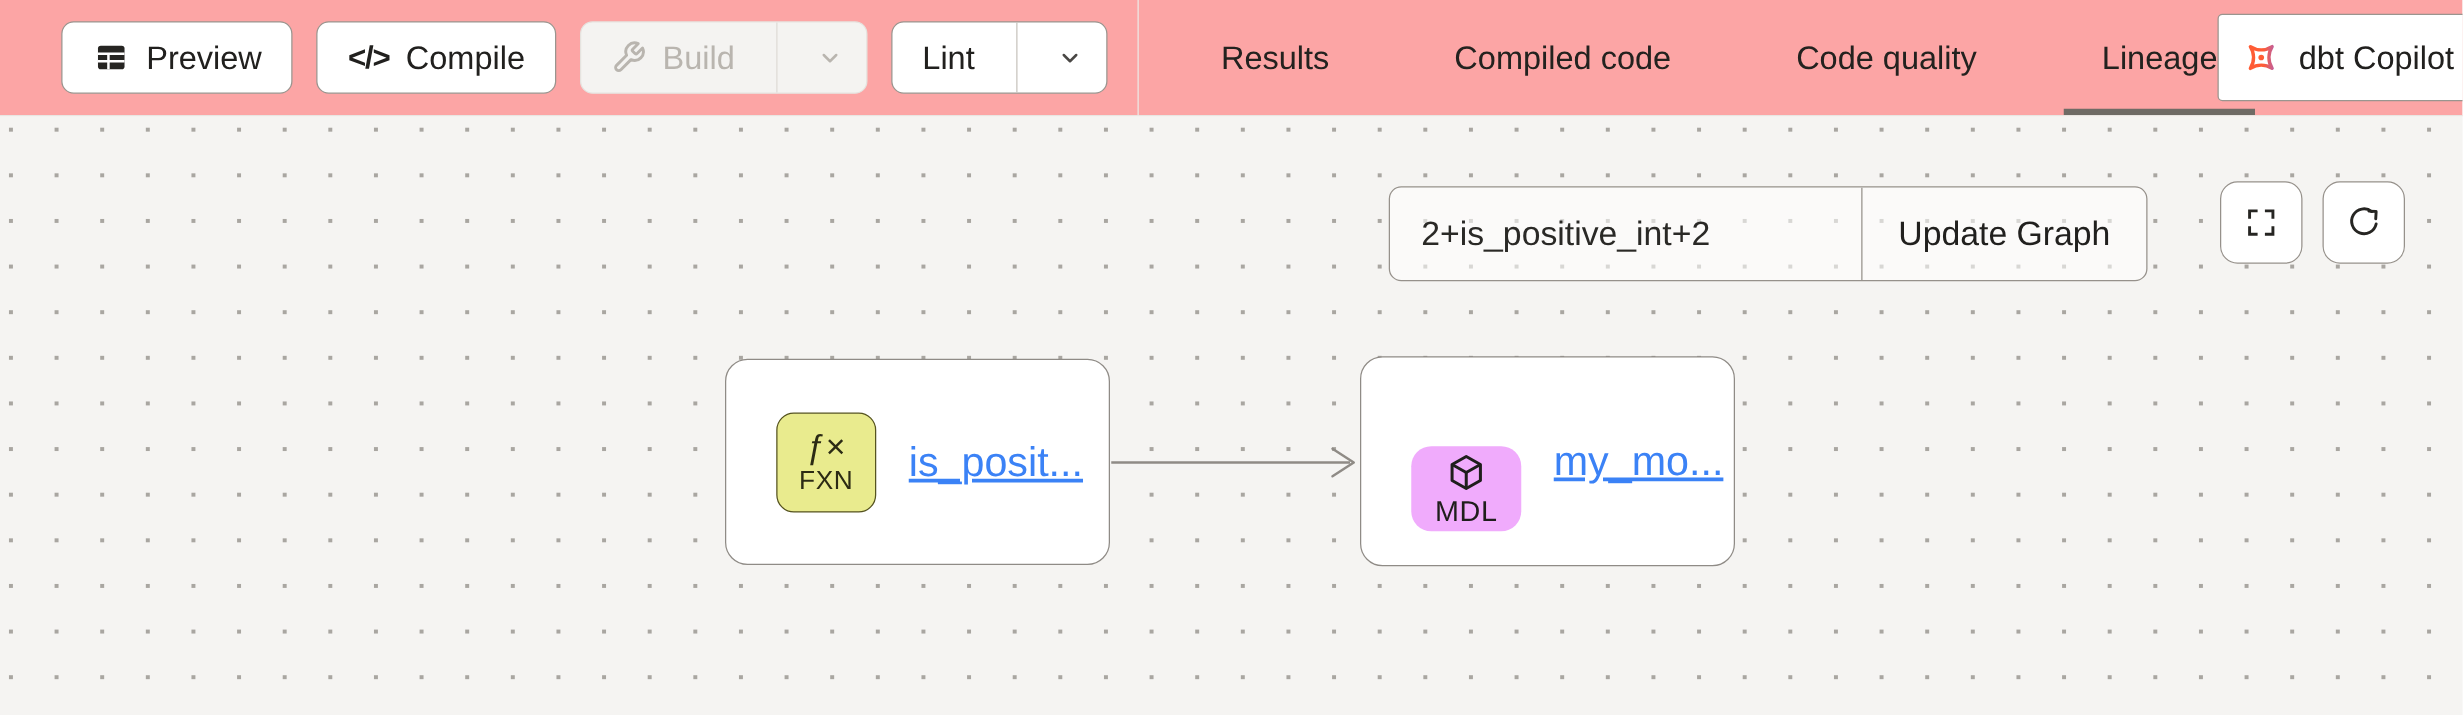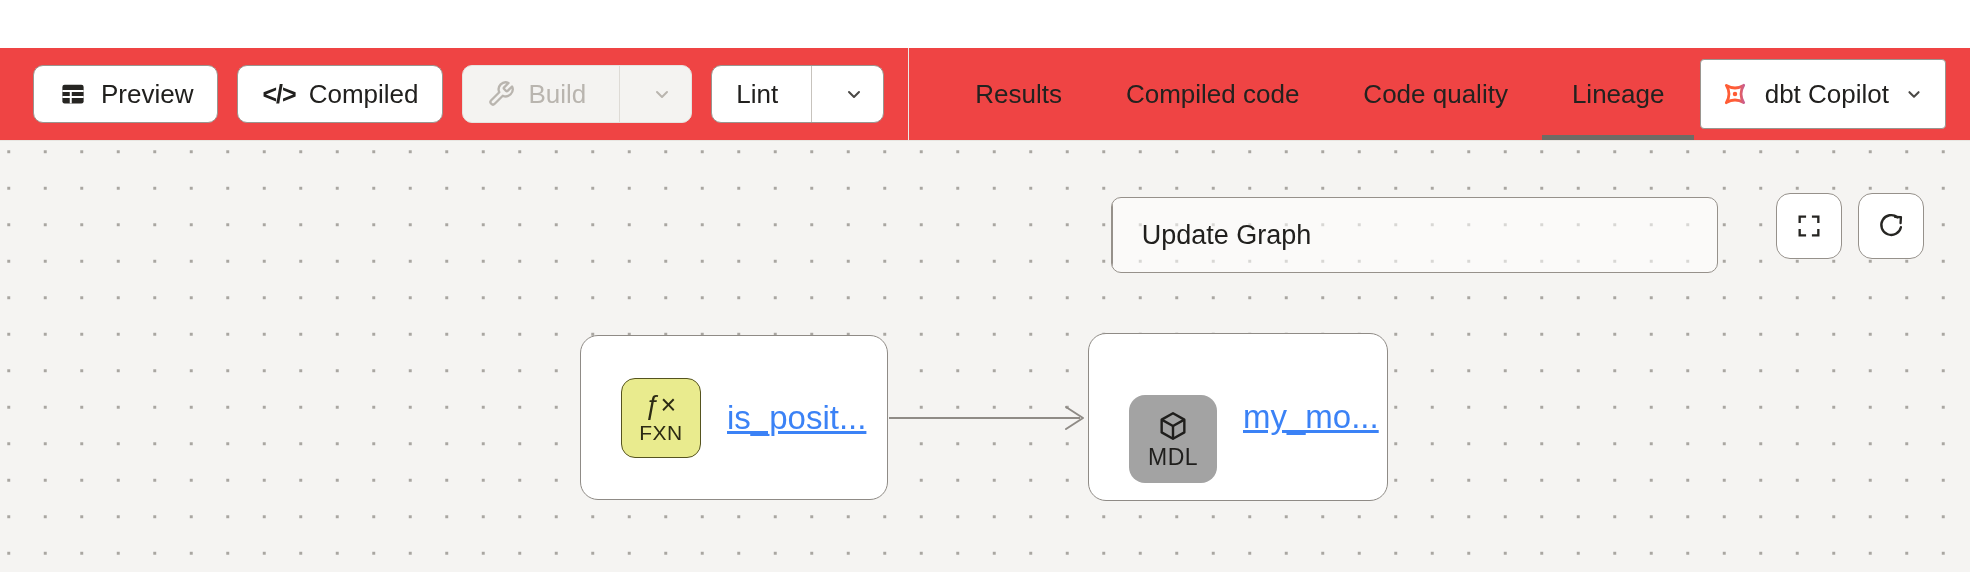--- a/index.html
+++ b/index.html
@@ -7,26 +7,25 @@
   body {
     font-family: "Liberation Sans", "DejaVu Sans", sans-serif;
     background: #ffffff;
     color: #21201e;
   }
 
   
   .header {
     position: relative;
     height: 93px;
-    background: #ef4444;
+    background: #fca5a5;
     border-bottom: 1px solid #e8e6e2;
     display: flex;
     align-items: center;
-    padding-left: 33px;
-    margin-top: 48px;
+    padding-left: 49px;
   }
   .btn {
     height: 58px;
     background: #ffffff;
     border: 1.5px solid #9a958f;
     border-radius: 10px;
     display: inline-flex;
     align-items: center;
     gap: 13px;
     padding: 0 24px;
@@ -60,21 +59,21 @@
   .header-vdivider {
     width: 1px; height: 93px; background: #ebe9e6;
     margin-left: 24px; flex: none;
   }
 
   .tabs {
     display: flex;
     align-items: center;
     height: 100%;
     margin-left: 66px;
-    gap: 64px;
+    gap: 100px;
   }
   .tab {
     position: relative;
     height: 100%;
     display: flex;
     align-items: center;
     font-size: 26px;
     font-weight: 500;
     color: #23221f;
     cursor: pointer;
@@ -181,23 +180,23 @@
     justify-content: center;
     flex: none;
     line-height: 1.05;
   }
   .badge.fxn {
     background: #e9eb8e;
     border: 1.5px solid #55531f;
     color: #2c2b14;
   }
   .badge.mdl {
-    background: #a3a3a3;
+    background: #f0abfc;
     color: #1f1e1c;
-    width: 88px; height: 88px; border-radius: 16px; margin-top: 44px;
+    width: 88px; height: 68px; border-radius: 16px; margin-top: 44px;
   }
   .fx-glyph { font-size: 27px; font-weight: 500; }
   .badge-label { font-size: 21px; font-weight: 500; letter-spacing: 0.5px; margin-top: 2px; }
   .badge.mdl .badge-label { font-size: 23px; }
 
   .node-label {
     font-size: 33px;
     color: #3b82f6;
     white-space: nowrap;
     text-decoration: underline;
@@ -213,21 +212,21 @@
       <rect x="3.5" y="4.5" width="17" height="15" rx="1.8" fill="#262522"></rect>
       <line x1="3.5" y1="9.6" x2="20.5" y2="9.6" stroke="#ffffff" stroke-width="1.6"></line>
       <line x1="3.5" y1="14.4" x2="20.5" y2="14.4" stroke="#ffffff" stroke-width="1.6"></line>
       <line x1="10.2" y1="9.6" x2="10.2" y2="19.5" stroke="#ffffff" stroke-width="1.6"></line>
     </svg>
     <span>Preview</span>
   </button>
 
   <button class="btn">
     <span class="code-glyph">&lt;/&gt;</span>
-    <span>Compiled</span>
+    <span>Compile</span>
   </button>
 
   <button class="btn split disabled">
     <span class="split-main">
       <svg class="icon-svg" width="28" height="28" viewBox="0 0 24 24" fill="none" stroke="#b9b5af" stroke-width="2" stroke-linecap="round" stroke-linejoin="round">
         <path d="M14.7 6.3a1 1 0 0 0 0 1.4l1.6 1.6a1 1 0 0 0 1.4 0l3.77-3.77a6 6 0 0 1-7.94 7.94l-6.91 6.91a2.12 2.12 0 0 1-3-3l6.91-6.91a6 6 0 0 1 7.94-7.94l-3.76 3.76z"></path>
       </svg>
       <span>Build</span>
     </span>
     <span class="split-divider"></span>
@@ -287,20 +286,23 @@
 </div>
 
 <div class="canvas">
 
   <svg class="edge-layer" viewBox="0 0 1970 479" preserveAspectRatio="none">
     <line x1="889" y1="277" x2="1080" y2="277" stroke="#8f8b86" stroke-width="2"></line>
     <polyline points="1066,266 1083,277 1066,288" fill="none" stroke="#8f8b86" stroke-width="2" stroke-linecap="round" stroke-linejoin="round"></polyline>
   </svg>
 
   <div class="selector">
+    <div class="selector-input">
+      <span>2+is_positive_int+2</span>
+    </div>
     <div class="selector-divider"></div>
     <button class="update-btn">Update Graph</button>
   </div>
 
   <button class="sq-btn fullscreen">
     <svg class="icon-svg" width="28" height="28" viewBox="0 0 24 24" fill="none" stroke="#262522" stroke-width="2" stroke-linecap="square">
       <path d="M4 8.5V4h4.5"></path>
       <path d="M15.5 4H20v4.5"></path>
       <path d="M20 15.5V20h-4.5"></path>
       <path d="M8.5 20H4v-4.5"></path>

